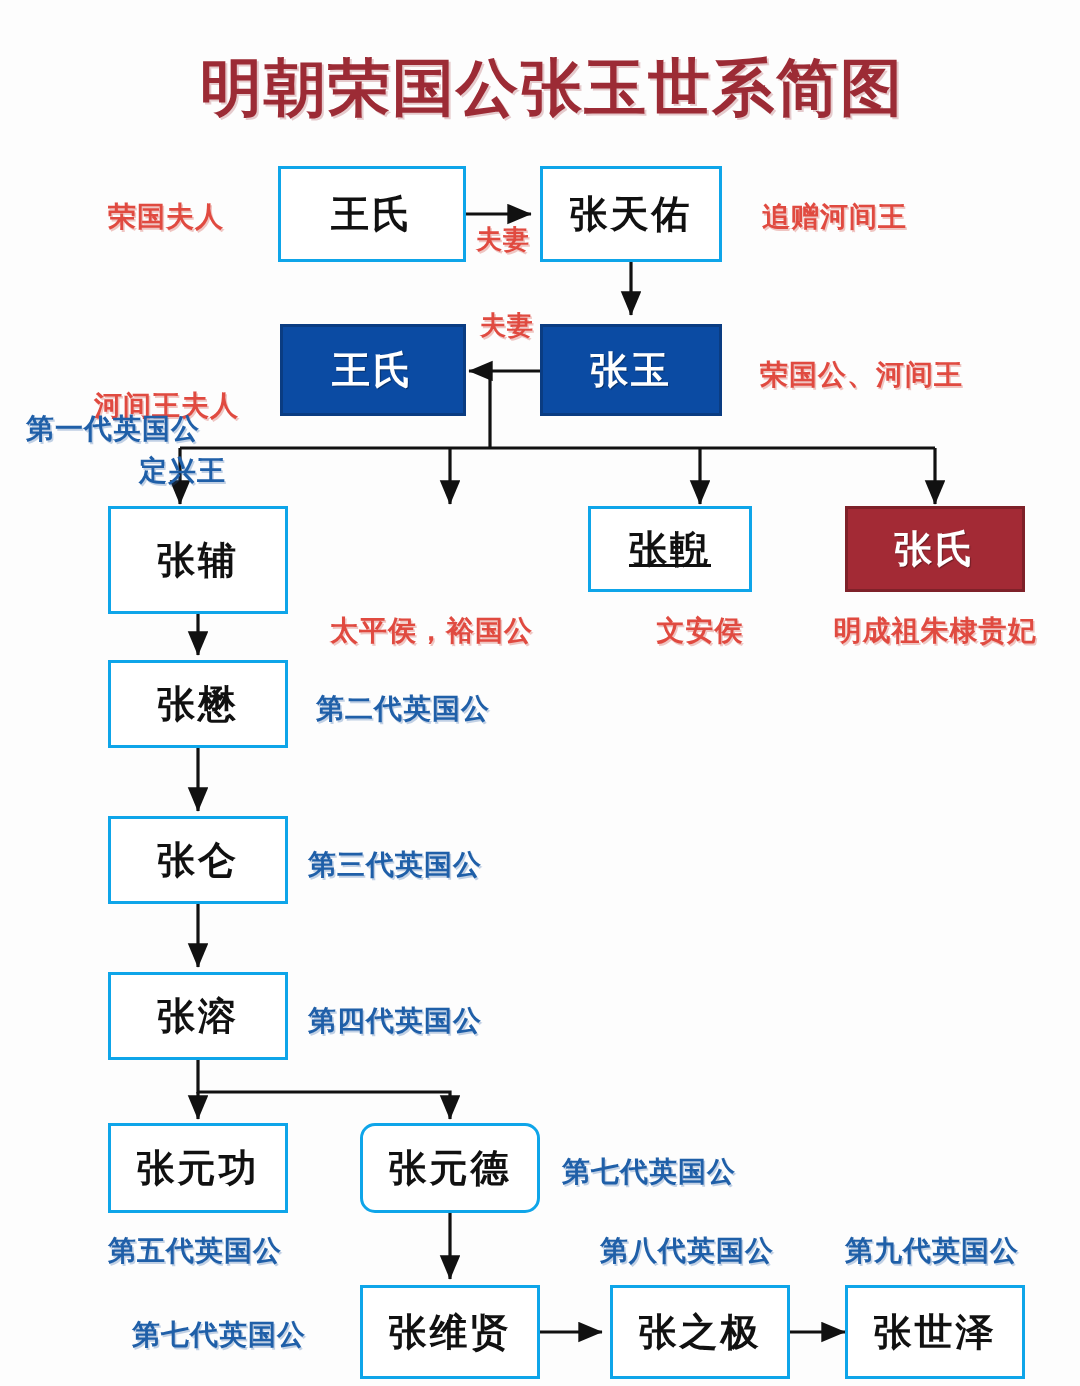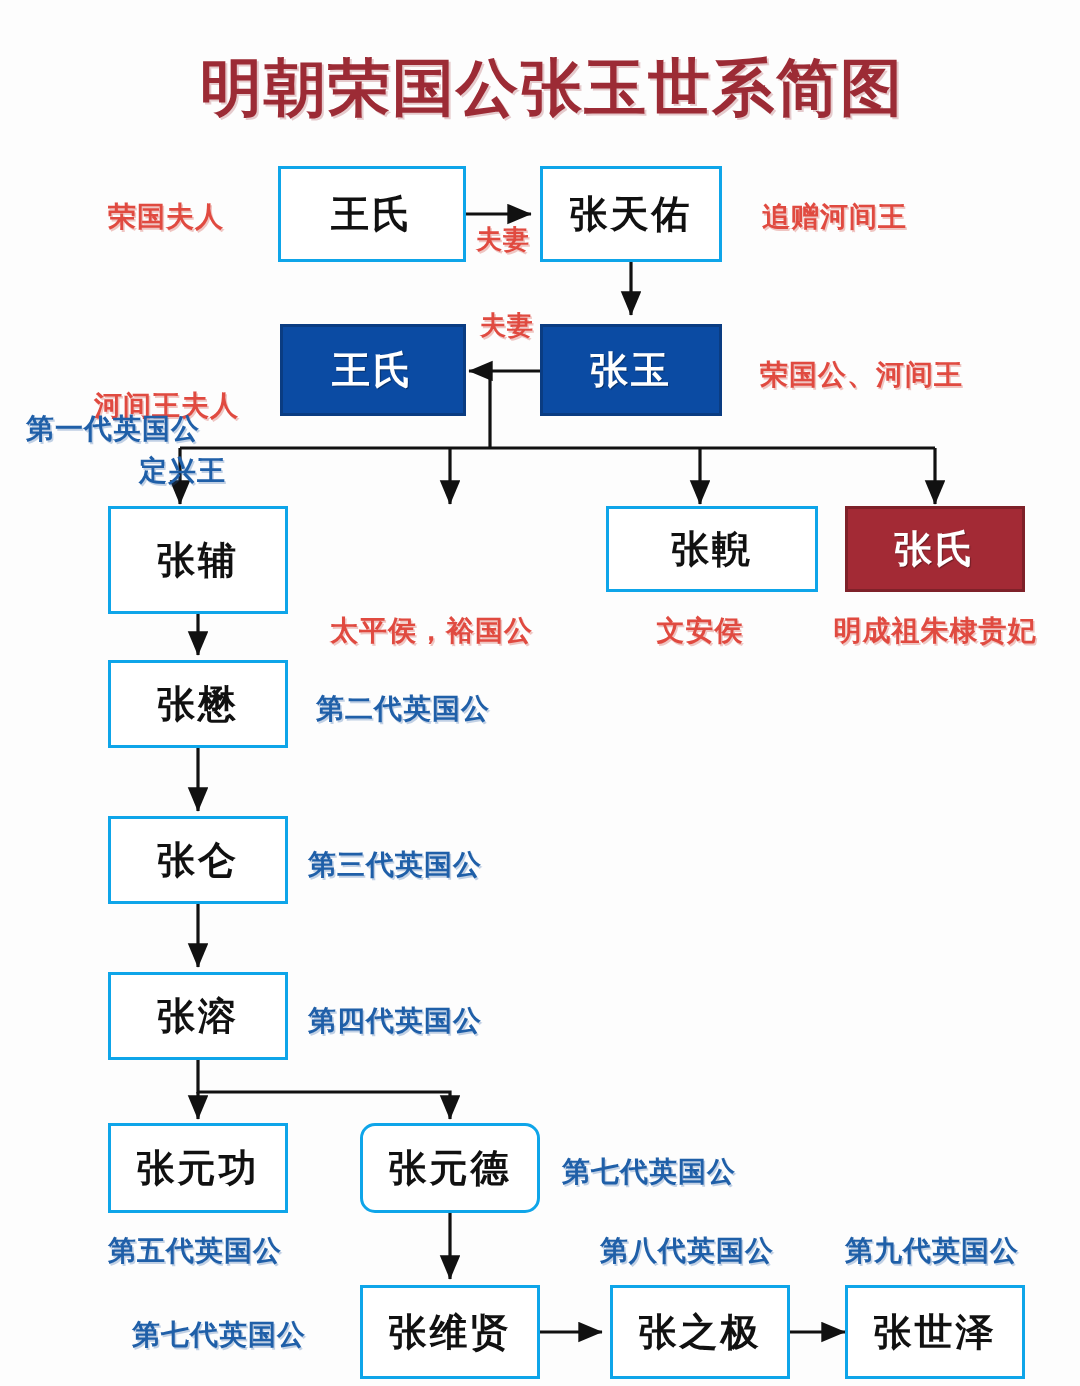--- a/index.html
+++ b/index.html
@@ -159,21 +159,21 @@
   <div class="node blue" style="left:540px; top:324px; width:182px; height:92px;">张玉</div>
 
   <div class="ann red" style="left:760px; top:356px; width:250px; text-align:left;">荣国公、河间王</div>
 
   <div class="ann blue" style="left:26px; top:410px; width:200px; text-align:left;">第一代英国公</div>
   <div class="ann blue" style="left:26px; top:452px; width:200px; text-align:right;">定兴王</div>
 
   <div class="node" style="left:108px; top:506px; width:180px; height:108px;">张辅</div>
 
 
-  <div class="node" style="left:606px; top:506px; width:212px; height:86px;">张輗</div>
+  <div class="node" style="left:588px; top:506px; width:164px; height:86px;text-decoration:underline;">张輗</div>
 
   <div class="node darkred" style="left:845px; top:506px; width:180px; height:86px;">张氏</div>
 
   <div class="ann red" style="left:330px; top:612px; width:240px; text-align:left;">太平侯，裕国公</div>
 
   <div class="ann red" style="left:640px; top:612px; width:120px; text-align:center;">文安侯</div>
 
   <div class="ann red" style="left:818px; top:612px; width:234px; text-align:center;">明成祖朱棣贵妃</div>
 
   <div class="node" style="left:108px; top:660px; width:180px; height:88px;">张懋</div>

